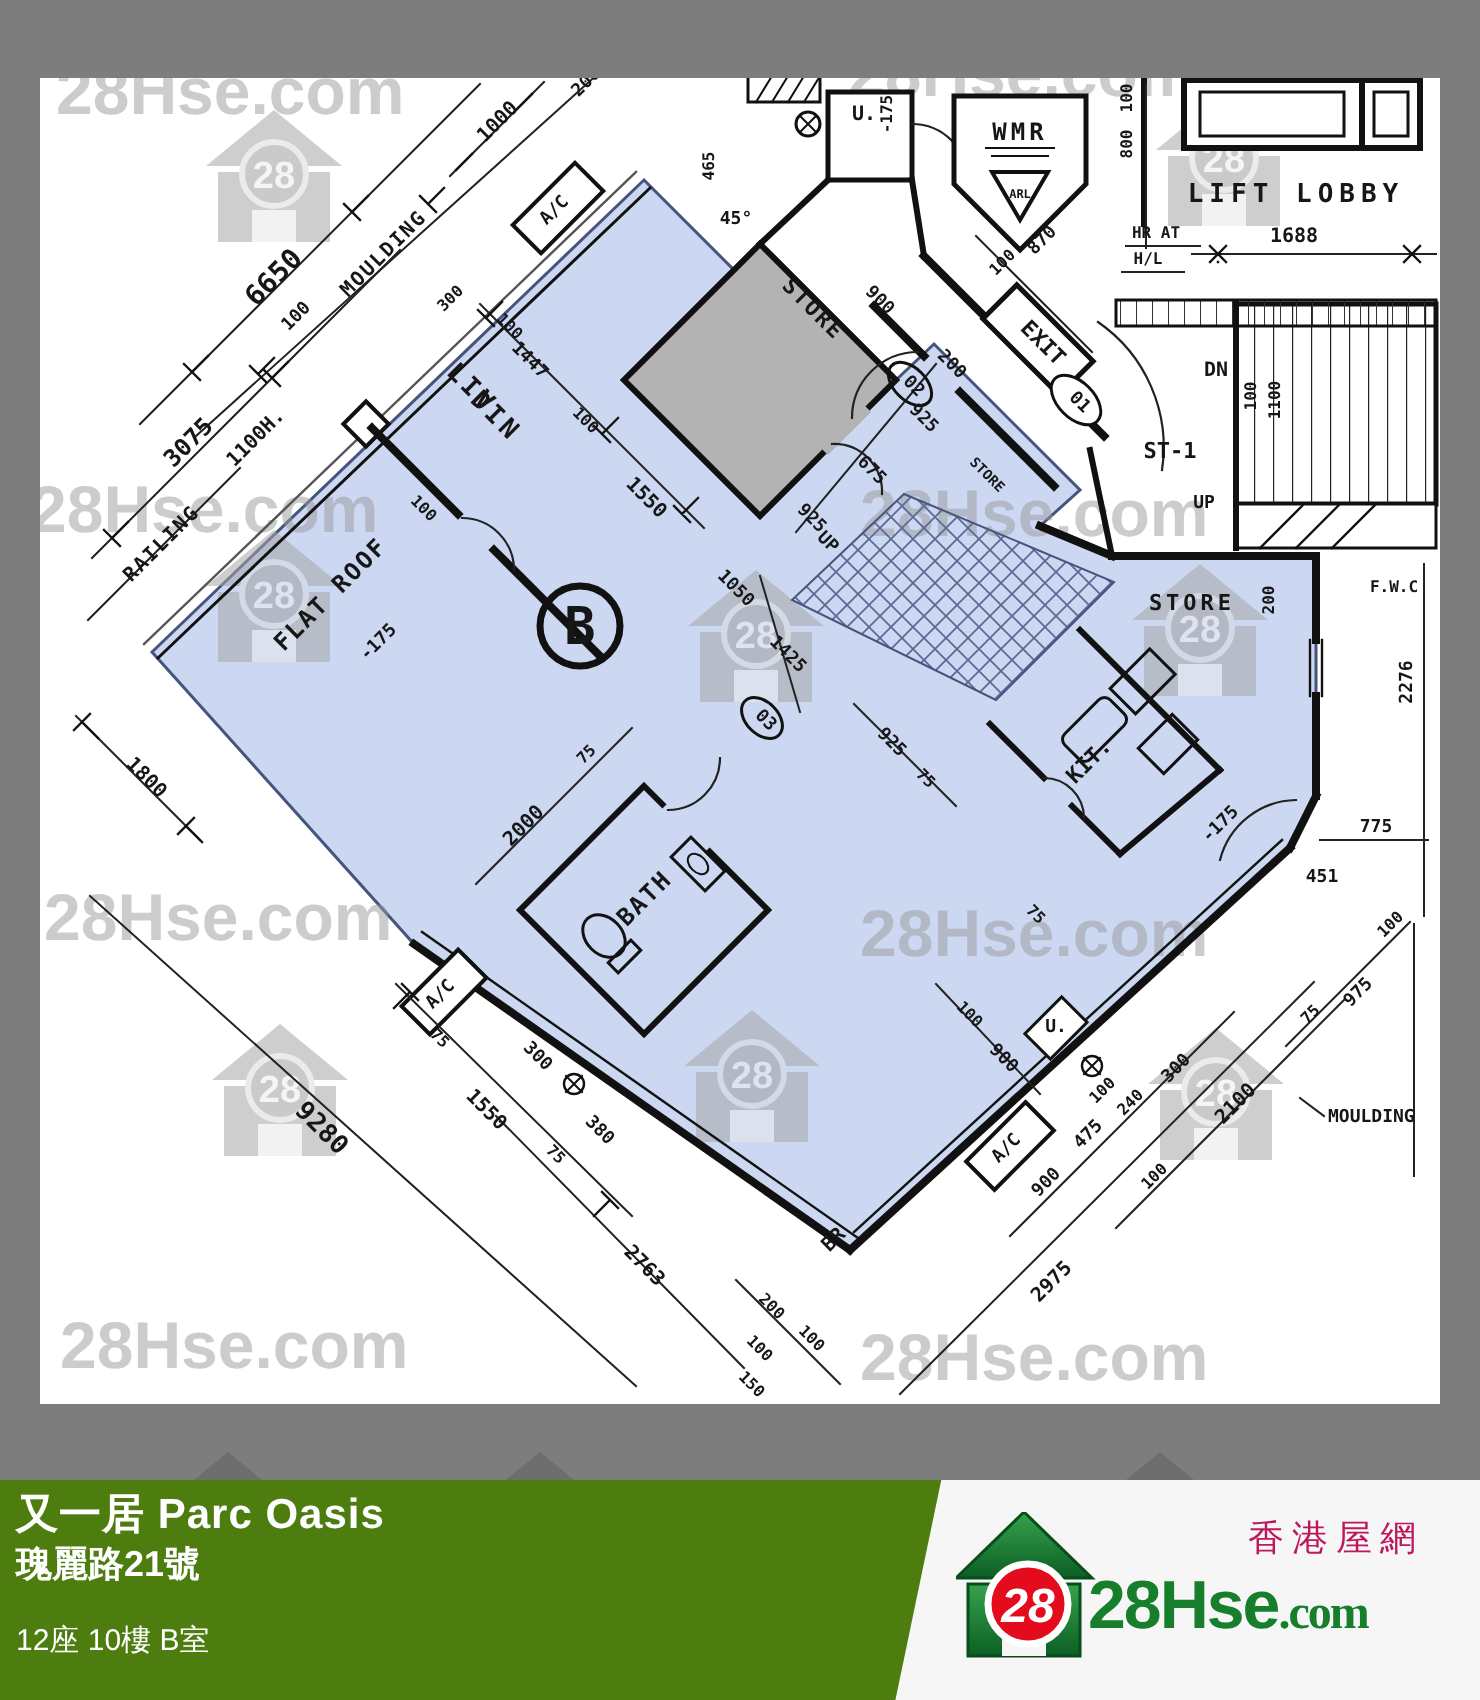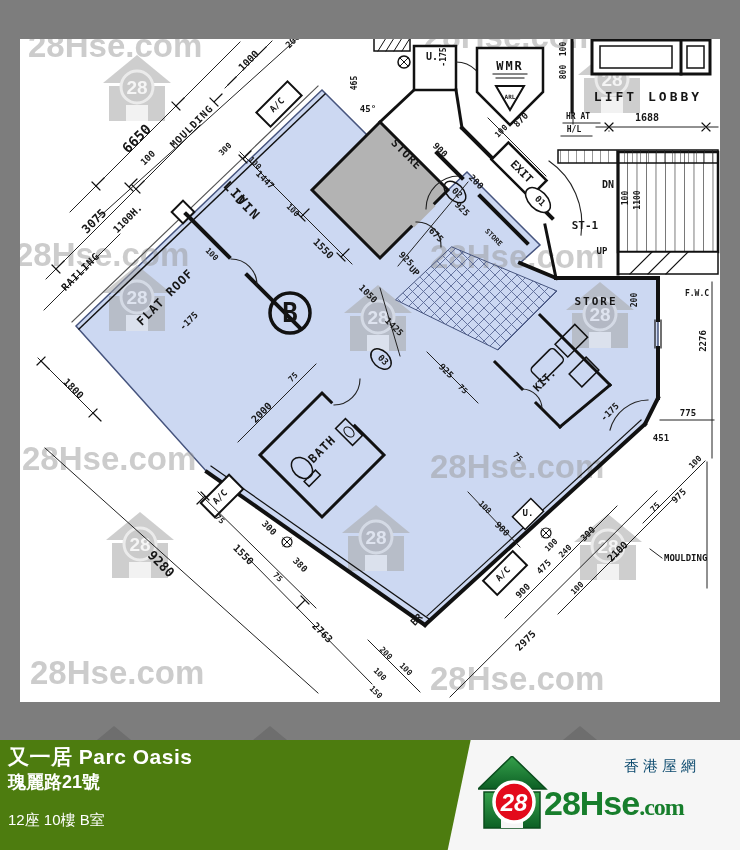--- a/index.html
+++ b/index.html
@@ -16,21 +16,21 @@
   .bar-green div{position:absolute;left:8px;white-space:nowrap;}
   .t1{top:3px;font-size:21px;font-weight:bold;letter-spacing:.5px;}
   .t2{top:30px;font-size:18px;font-weight:bold;}
   .t3{top:71px;font-size:15px;}
   .t4{top:79px;font-size:14px;}
   #logo{position:absolute;left:478px;top:16px;width:255px;height:78px;cursor:pointer;}
   #logo-svg{position:absolute;left:0;top:0;}
   #logo-text{position:absolute;left:66px;top:28px;font-weight:bold;color:#177e2c;
              font-size:34px;letter-spacing:-1px;font-family:"Liberation Sans",sans-serif;}
   #logo-text .dotcom{font-size:24px;font-family:Liberation Serif, serif;}
-  #site-cn{position:absolute;left:146px;top:1px;font-size:15px;color:#0c4a6e;letter-spacing:4px;}
+  #site-cn{position:absolute;left:146px;top:1px;font-size:18px;color:#be185d;letter-spacing:4px;}
 </style>
 </head>
 <body>
 
 <div id="root">
 
 <svg id="plan-svg" width="740" height="850" viewBox="0 0 740 850">
   <defs>
     <clipPath id="planclip">
           <rect x="20" y="39" width="700" height="663"></rect>

